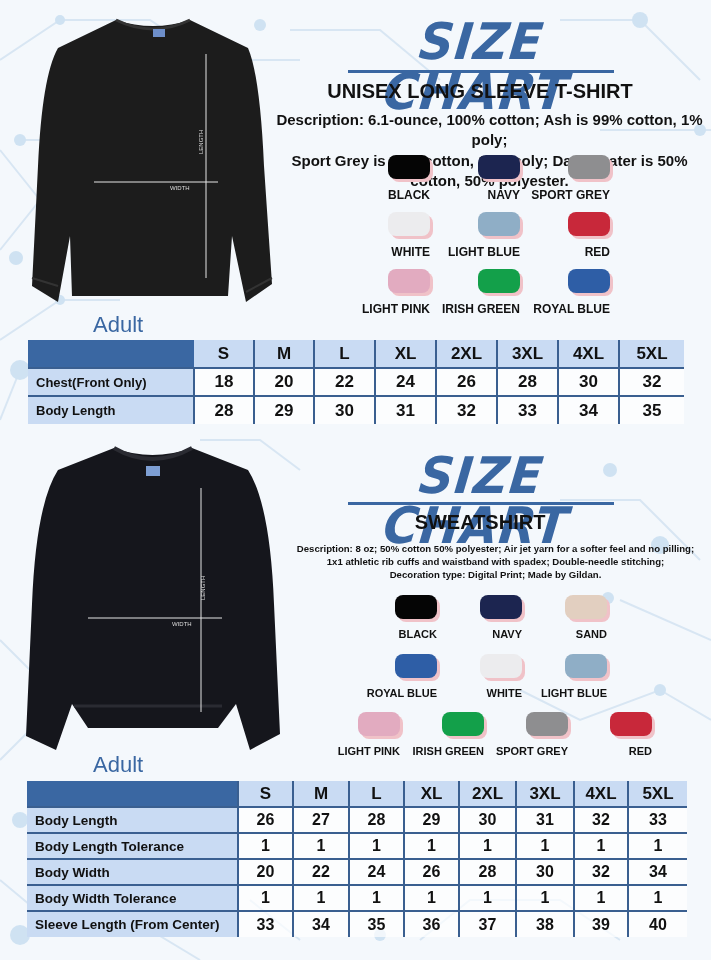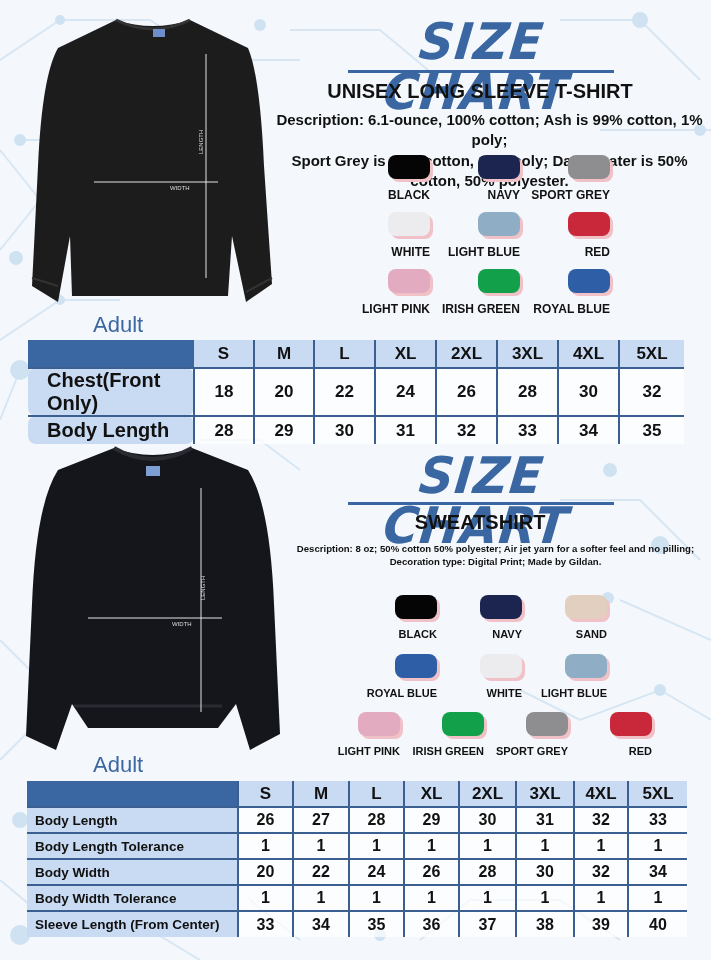--- a/index.html
+++ b/index.html
@@ -57,21 +57,21 @@
 
   
   .adult {
     font-weight: normal; font-size: 22px; color: #3a67a2;
   }
 
   
   table { border-collapse: collapse; table-layout: fixed; }
   td, th { text-align: center; font-weight: bold; color: #111; }
   .t1 td, .t1 th { font-size: 17px; height: 28px; }
-  .t1 .rowlabel { text-align: left; padding-left: 19px; background: #c9dbf3; font-size: 20px; border-radius: 8px; }
+  .t1 .rowlabel { text-align: left; padding-left: 8px; background: #c9dbf3; font-size: 13px; }
   .t1 .corner { background: #3a67a2; }
   .t1 th.size { background: #c9dbf3; }
   .t1 td, .t1 th { border-right: 2px solid #3a5f90; }
   .t1 tr + tr td { border-top: 2px solid #3a5f90; }
   .t1 tr td:last-child, .t1 tr th:last-child { border-right: none; }
   .t1 .corner { border-right: none; }
   .t1 td.val { background: rgba(255,255,255,0.75); }
 
   .t2 td, .t2 th { font-size: 16px; height: 26px; }
   .t2 .rowlabel { text-align: left; padding-left: 8px; background: #c9dbf3; font-size: 13.5px; }
@@ -251,20 +251,21 @@
   <text x="150" y="182" fill="#ddd" font-size="6" font-family="Liberation Sans, sans-serif">WIDTH</text>
 </svg>
 
 <div class="abs" style="left:334px; top:452px; width:290px;">
   <div class="size-title">SIZE CHART</div>
 </div>
 <div class="abs title-rule" style="left:348px; top:502px; width:266px;"></div>
 <div class="abs subtitle" style="left:330px; top:511px; width:300px;">SWEATSHIRT</div>
 <div class="abs desc small" style="left:280px; top:543px; width:431px;">
   <div>Description: 8 oz; 50% cotton 50% polyester; Air jet yarn for a softer feel and no pilling;</div>
+  <div>1x1 athletic rib cuffs and waistband with spadex; Double-needle stitching;</div>
   <div>Decoration type: Digital Print; Made by Gildan.</div>
 </div>
 
 <div class="abs swatch-grid" style="left:352px; top:595px; width:255px; grid-template-columns: 85px 85px 85px; row-gap: 14px;">
   <div class="sw">
       <div class="chip" style="background:#050505"></div>
       <div class="sw-label small">BLACK</div>
     </div>
   <div class="sw">
       <div class="chip" style="background:#1c2550"></div>

